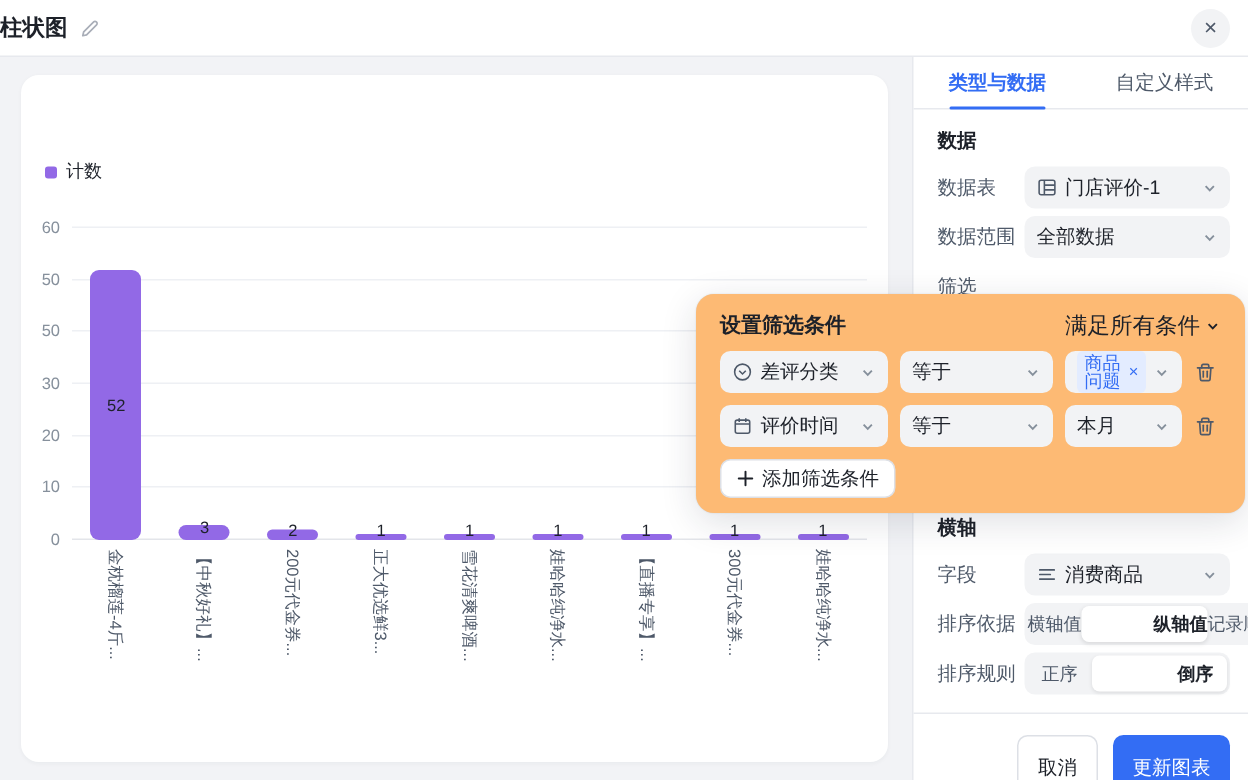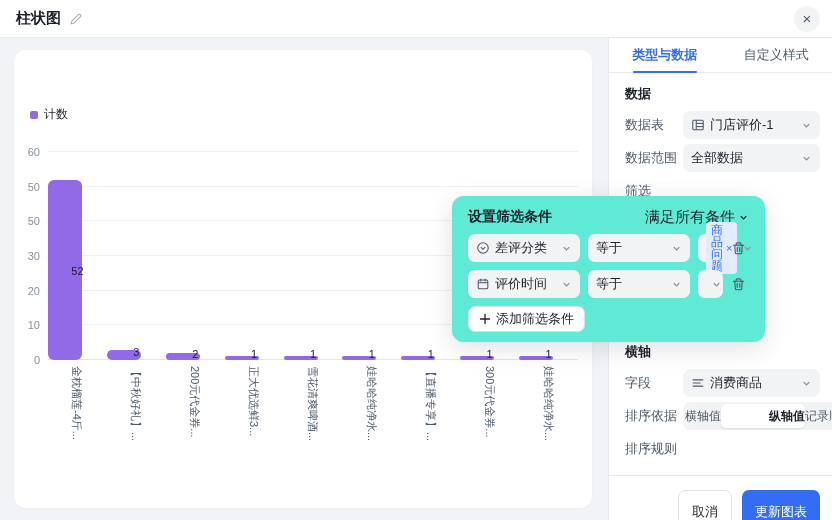--- a/index.html
+++ b/index.html
@@ -3,39 +3,39 @@
 <meta charset="utf-8">
 <style>
   * { margin:0; padding:0; box-sizing:border-box; }
   html,body { width:832px; height:520px; }
   body {
     font-family:"Liberation Sans","DejaVu Sans",sans-serif;
     background:#fff; color:#1D2129; position:relative; overflow:hidden; font-size:13px;
   }
   
   .hdr { position:absolute; top:0; left:0; right:0; height:38px; background:#fff;
-         border-bottom:1px solid #E7E9EE; display:flex; align-items:center; padding:0 12px 0 16px; z-index:5; }
+         border-bottom:1px solid #E7E9EE; display:flex; align-items:center; padding:0 12px 0 0; z-index:5; }
   .hdr-title { font-size:15px; font-weight:bold; color:#1D2129; }
   .hdr-edit { margin-left:8px; display:flex; align-items:center; cursor:pointer; }
   .hdr-close { margin-left:auto; width:26px; height:26px; border-radius:50%; background:#F2F3F5;
                display:flex; align-items:center; justify-content:center; color:#4E5969; font-size:15px; cursor:pointer; }
   
   .chart-region { position:absolute; top:38px; left:0; width:608px; bottom:0; background:#F2F3F6; }
   .chart-card { position:absolute; left:14px; top:12px; right:16px; bottom:12px; background:#fff;
                 border-radius:12px; box-shadow:0 1px 3px rgba(30,40,60,.04); }
   .legend { position:absolute; left:16px; top:56px; display:flex; align-items:center; gap:6px; }
   .legend-swatch { width:8px; height:8px; border-radius:2px; }
   .legend-label { font-size:12px; color:#1D2129; }
   .ylabels { position:absolute; left:0; top:0; width:28px; height:100%; }
   .ylab { position:absolute; right:2px; font-size:11px; color:#86909C; text-align:right; width:26px; }
   .plot { position:absolute; left:34px; right:14px; top:102px; height:208px; }
   .gridline { position:absolute; left:0; right:0; height:1px; background:#EEF0F4; }
   .gridline.zero { background:#E3E5EA; }
   .slots { position:absolute; left:0; right:0; top:0; bottom:0; display:flex; align-items:flex-end; }
-  .slot { flex:1; display:flex; position:relative; height:100%; align-items:flex-end; }
+  .slot { flex:1; display:flex; justify-content:center; position:relative; height:100%; align-items:flex-end; }
   .bar { width:34px; border-radius:6px; }
   .bar-val { position:absolute; left:0; width:100%; text-align:center; font-size:11px; color:#1D2129; }
   .xlabels { position:absolute; left:34px; right:14px; top:312px; height:95px; display:flex; }
   .xslot { flex:1; position:relative; overflow:visible; }
   .xslot span { position:absolute; left:50%; top:4px; transform-origin:0 0;
                 transform:translateX(7px) rotate(90deg); white-space:nowrap;
                 font-size:11px; color:#4E5969; }
   
   .panel { position:absolute; top:38px; right:0; width:224px; bottom:0; background:#fff;
            border-left:1px solid #E7E9EE; }
@@ -58,21 +58,21 @@
              color:#4E5969; border-radius:5px; cursor:pointer; white-space:nowrap; }
   .seg-opt.sel { background:#fff; color:#1D2129; font-weight:bold; box-shadow:0 1px 3px rgba(0,0,0,.10);padding-left:48px; }
   .xaxis-sec { margin-top:138px; }
   .panel-div { height:1px; background:#E7E9EE; margin:12px -12px 0 -16px; }
   .panel-footer { display:flex; justify-content:flex-end; gap:10px; padding:14px 0 0 0; }
   .btn { height:44px; border-radius:7px; display:flex; align-items:center; justify-content:center;
          font-size:13px; padding:0 13px; cursor:pointer; }
   .btn-cancel { background:#fff; border:1px solid #DDE0E6; color:#1D2129; }
   .btn-primary { background:#336DF4; color:#fff; }
   
-  .popup { position:absolute; left:452px; top:196px; width:313px; background:#5eead4; border-radius:12px;
+  .popup { position:absolute; left:464px; top:196px; width:366px; background:#fdba74; border-radius:12px;
            box-shadow:0 6px 24px rgba(28,35,56,.14), 0 0 1px rgba(28,35,56,.18); z-index:20;
            padding:12px 16px 10px 16px; }
   .popup-head { display:flex; align-items:center; height:18px; margin-bottom:8px; }
   .popup-title { font-size:14px; font-weight:bold; color:#1D2129; }
   .match-mode { margin-left:auto; display:flex; align-items:center; gap:3px; font-size:15px;
                 color:#1D2129; cursor:pointer; }
   .frow { display:flex; align-items:center; gap:8px; height:28px; margin-bottom:8px; }
   .fsel { height:28px; background:#F2F3F5; border-radius:7px; display:flex; align-items:center;
           padding:0 8px; gap:5px; font-size:13px; color:#1D2129; cursor:pointer; min-width:0; }
   .fsel .grow { flex:1; overflow:hidden; white-space:nowrap; }
@@ -266,20 +266,24 @@
         <span class="prow-label">排序依据</span>
         <div class="seg" id="seg-sort-by">
             <div class="seg-opt">横轴值</div>
             <div class="seg-opt sel">纵轴值</div>
             <div class="seg-opt">记录顺序</div>
           </div>
       </div>
 
       <div class="prow">
         <span class="prow-label">排序规则</span>
+        <div class="seg" id="seg-sort-rule">
+            <div class="seg-opt">正序</div>
+            <div class="seg-opt sel">倒序</div>
+          </div>
       </div>
     </div>
 
     <div class="panel-div"></div>
     <div class="panel-footer">
       <div class="btn btn-cancel">取消</div>
       <div class="btn btn-primary">更新图表</div>
     </div>
   </div>
 </div>

